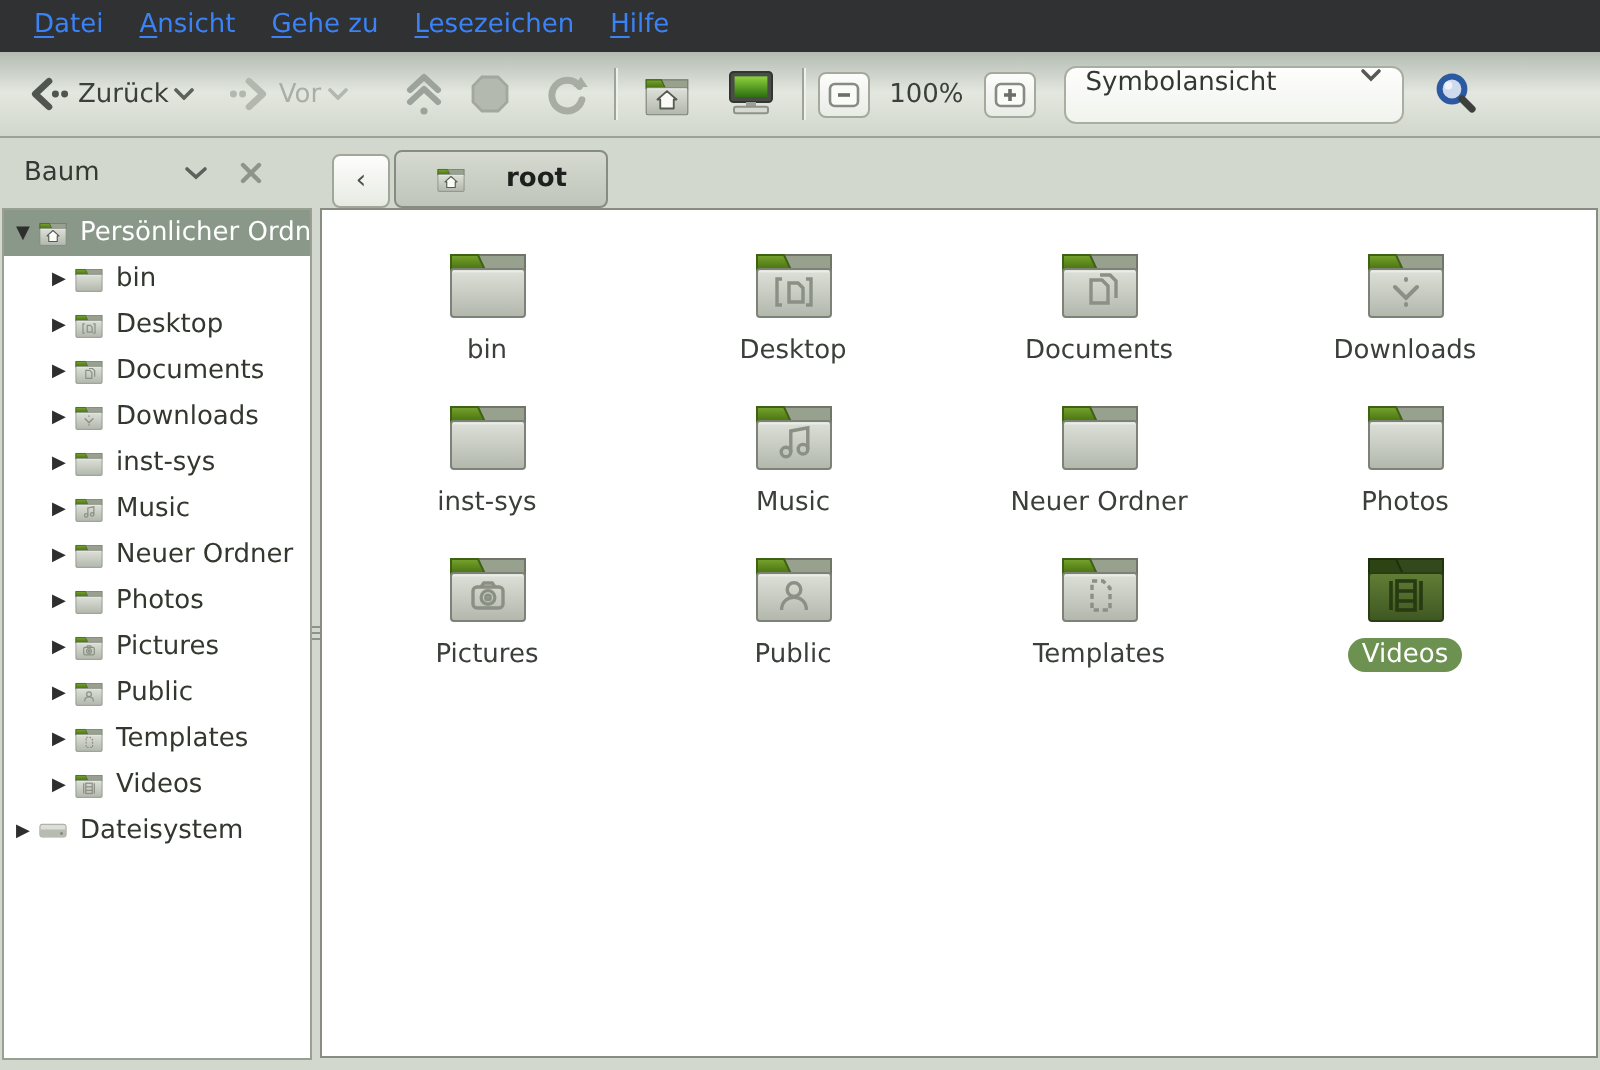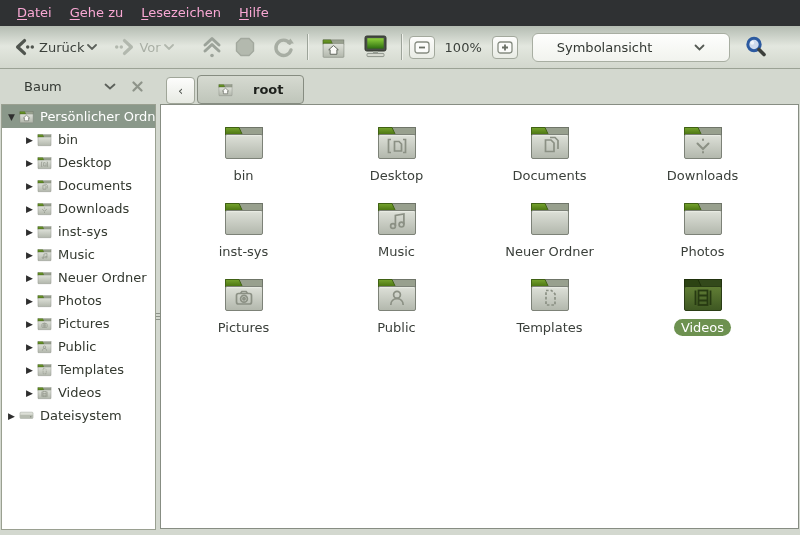--- a/index.html
+++ b/index.html
@@ -2,42 +2,42 @@
 <html><head>
 <meta charset="utf-8">
 <style>
   html,body{margin:0;padding:0;background:#b9beb4;}
   #window{position:relative;width:800px;height:535px;background:#d3d8cf;
     font-family:"DejaVu Sans","Liberation Sans",sans-serif;overflow:hidden;
     -webkit-font-smoothing:antialiased;}
   
   .menubar{position:absolute;left:0;top:0;right:0;height:26px;background:#2f3133;
     display:flex;align-items:center;padding-left:8px;}
-  .menu-item{color:#f9a8d4;font-size:13px;line-height:26px;padding:0 9px;cursor:default;}
+  .menu-item{color:#3b82f6;font-size:13px;line-height:26px;padding:0 9px;cursor:default;}
   .menu-item u{text-decoration:underline;text-underline-offset:2px;}
   
   .toolbar{position:absolute;left:0;top:26px;right:0;height:42px;
     background:linear-gradient(#b4bcb2,#e3e7df 48%,#d2d7cd);
     border-bottom:1px solid #9ba295;display:flex;align-items:center;padding:0 8px;}
   .tb-btn{display:flex;align-items:center;gap:3px;padding:3px 5px;border-radius:4px;
     font-size:13px;color:#3b403b;}
   .tb-btn.disabled{color:#a9afa5;}
   .tb-sep{width:1px;height:26px;background:#9da49a;margin:0 7px;box-shadow:1px 0 0 #eef0ea;}
   .tb-icon{display:block;}
   .zoom-btn{width:24px;height:21px;background:linear-gradient(#fdfdfc,#e9ece5);
     border:1px solid #a3a99d;border-radius:4px;display:flex;align-items:center;justify-content:center;}
   .zoom-label{font-size:13px;color:#3b403b;margin:0 10px;}
   .combo{width:148px;height:27px;margin-left:14px;background:linear-gradient(#fefefd,#f1f3ee);
-    border:1px solid #a8aea2;border-radius:6px;display:flex;align-items:center;
-    justify-content:space-between;padding:0 24px;font-size:13px;color:#333833;}
+    border:1px solid #a8aea2;border-radius:6px;display:flex;
+    justify-content:space-between;padding:0 10px;font-size:13px;color:#333833;}
   .search-btn{margin-left:14px;display:flex;align-items:center;}
   
   .side-head{position:absolute;left:0;top:68px;width:155px;height:36px;
     display:flex;align-items:center;font-size:13px;color:#343934;}
-  .side-head .lbl{margin-left:24px;}
+  .side-head .lbl{margin-left:12px;}
   .side-head .chev{margin-left:42px;}
   .side-head .close{margin-left:16px;}
   .tabstrip-back{position:absolute;left:166px;top:77px;width:27px;height:25px;
     background:linear-gradient(#fdfdfc,#e7eae3);border:1px solid #a0a699;border-radius:4px;
     display:flex;align-items:center;justify-content:center;color:#4b504a;font-size:13px;}
   .tab{position:absolute;left:197px;top:75px;height:27px;padding:0 19px;
     background:linear-gradient(#d6dad1,#bfc5ba);border:1px solid #868c81;border-radius:4px;
     display:flex;align-items:center;gap:19px;font-size:13px;font-weight:bold;color:#1d201c;}
   
   .sidebar{position:absolute;left:1px;top:104px;width:153px;height:424px;background:#ffffff;
@@ -153,20 +153,21 @@
       <rect x="19.5" y="21.5" width="9" height="14.5"></rect>
       <path d="M19.5 26.5 h9 M19.5 31.5 h9 M16.5 21.5 v14.5 M31.5 21.5 v14.5"></path>
     </g>
   </defs>
 </svg>
 
 <div id="window">
 
   <div class="menubar" id="menubar">
       <div class="menu-item"><u>D</u>atei</div>
+      <div class="menu-item"><u>A</u>nsicht</div>
       <div class="menu-item"><u>G</u>ehe zu</div>
       <div class="menu-item"><u>L</u>esezeichen</div>
       <div class="menu-item"><u>H</u>ilfe</div>
     </div>
 
   <div class="toolbar">
     <div class="tb-btn">
       <svg class="tb-icon" width="23" height="22" viewBox="0 0 24 24">
         <path d="M12 5 L4.5 12 L12 19" fill="none" stroke="#50554f" stroke-width="3.6" stroke-linecap="round" stroke-linejoin="round"></path>
         <circle cx="15.5" cy="12" r="1.9" fill="#50554f"></circle>

